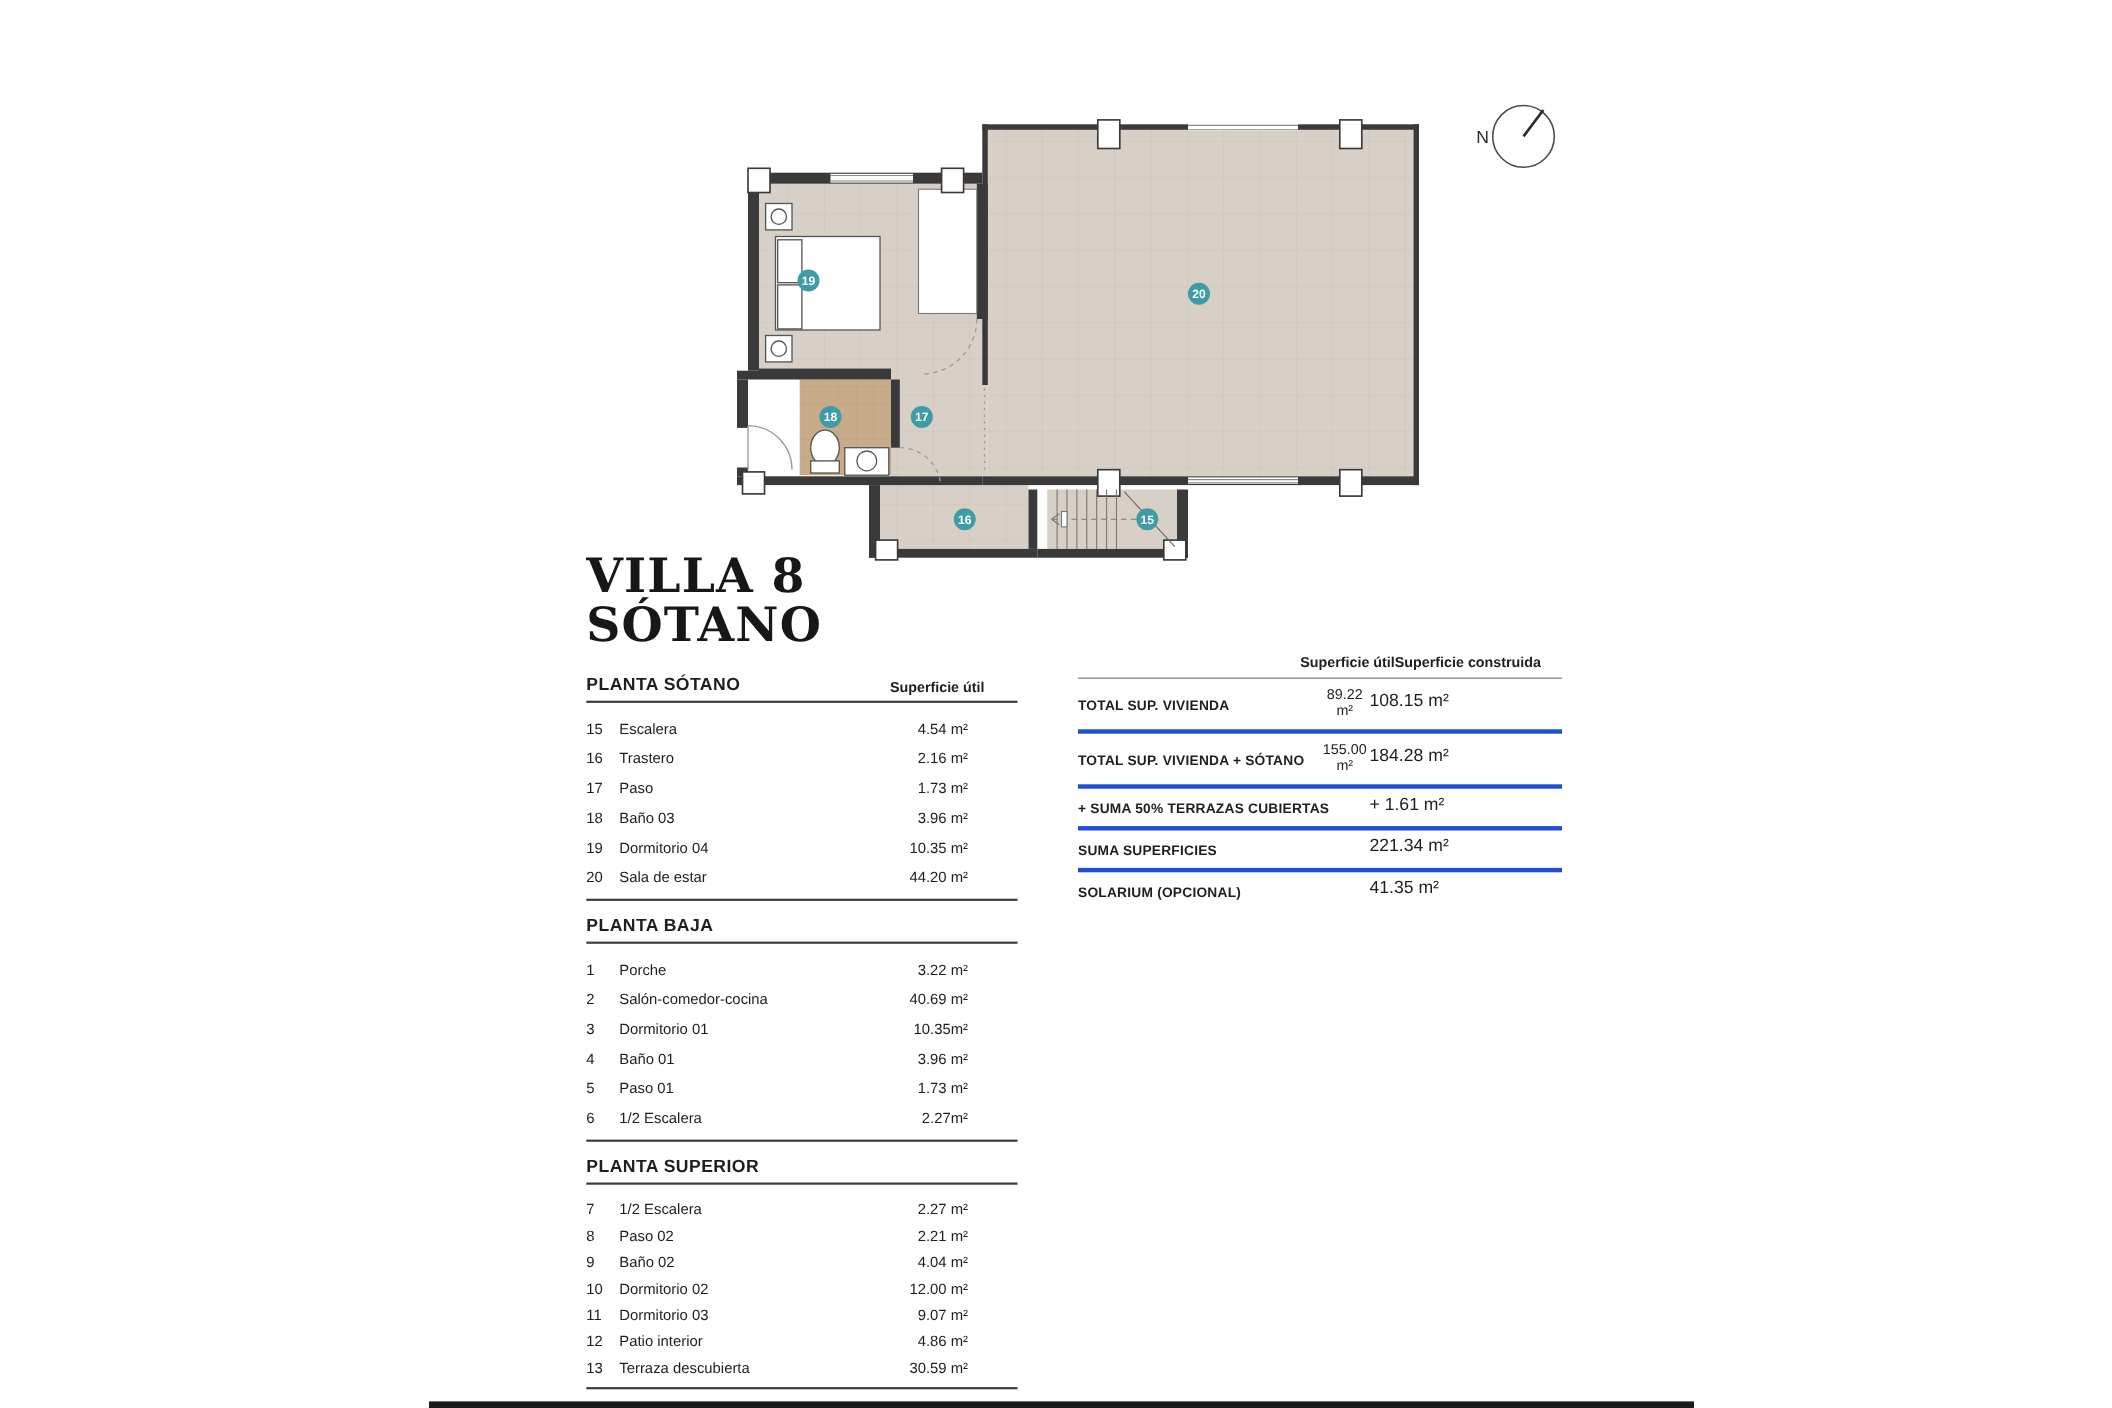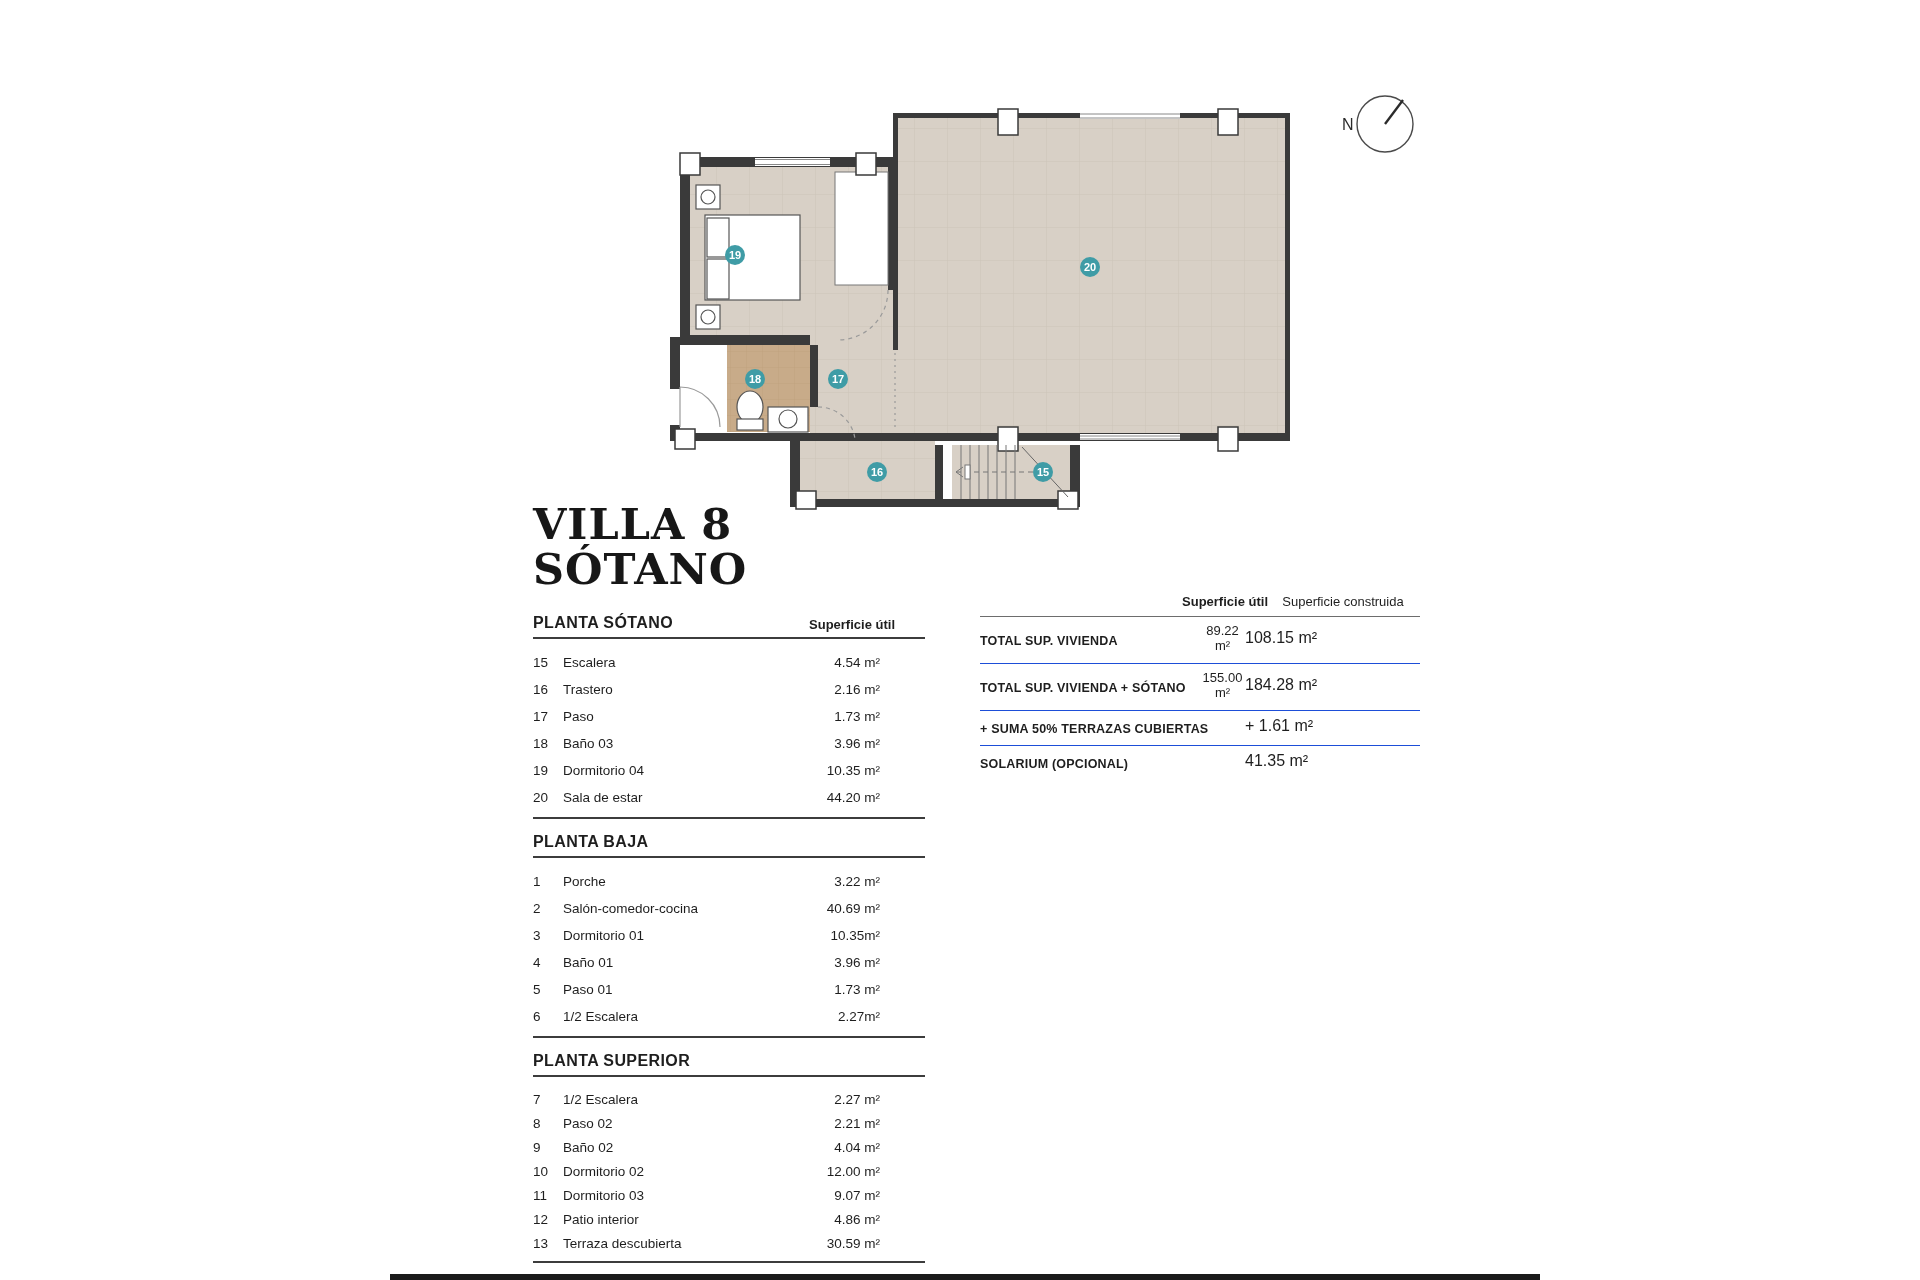--- a/index.html
+++ b/index.html
@@ -24,22 +24,22 @@
   .row .nm{flex:1;font-size:13.5px;}
   .row .val{font-size:13.5px;text-align:right;padding-right:45px;}
   .sec-foot{border-bottom:2px solid #3c3c3c;margin-top:6px;}
   .section.tight .row{padding:4.5px 0;}
 
   
   #summary{position:absolute;left:980px;top:594px;width:440px;}
   .sum-head{display:flex;justify-content:flex-end;align-items:baseline;
             padding-bottom:7px;border-bottom:1.5px solid #6d6d6d;}
   .sum-head .h1{font-size:13px;font-weight:bold;text-align:right;}
-  .sum-head .h2{width:150px;font-size:13px;font-weight:normal;text-align:center;padding-right:2px;}
-  .sum-row{display:flex;align-items:center;padding:9px 0 7px 0;border-bottom:1px solid #1d4ed8;}
+  .sum-head .h2{width:150px;font-size:13px;font-weight:bold;text-align:left;padding-right:2px;}
+  .sum-row{display:flex;align-items:center;padding:9px 0 7px 0;border-bottom:4px solid #1d4ed8;}
   .sum-row:last-child{border-bottom:none;}
   .sum-row .lbl{min-width:220px;white-space:nowrap;font-size:12.5px;font-weight:bold;letter-spacing:.2px;}
   .sum-row .u{flex:1;font-size:13px;text-align:center;position:relative;top:-3px;}
   .sum-row .c{width:150px;font-size:16px;text-align:left;padding-right:25px;position:relative;top:-3px;}
 
   
   #plan-wrap{position:absolute;left:650px;top:95px;width:680px;height:430px;}
   #compass{position:absolute;left:1330px;top:68px;width:110px;height:110px;}
   #footer-bar{position:absolute;left:390px;top:1274px;width:1150px;height:6px;background:#1a1a1a;}
 </style>
@@ -339,20 +339,25 @@
           <span class="lbl">TOTAL SUP. VIVIENDA + SÓTANO</span>
           <span class="u">155.00  m²</span>
           <span class="c">184.28 m²</span>
         </div>
         <div class="sum-row">
           <span class="lbl">+ SUMA 50% TERRAZAS CUBIERTAS</span>
           <span class="u"></span>
           <span class="c">+ 1.61 m²</span>
         </div>
         <div class="sum-row">
+          <span class="lbl">SUMA SUPERFICIES</span>
+          <span class="u"></span>
+          <span class="c">221.34 m²</span>
+        </div>
+        <div class="sum-row">
           <span class="lbl">SOLARIUM (OPCIONAL)</span>
           <span class="u"></span>
           <span class="c">41.35 m²</span>
         </div>
       </div>
   </div>
 
   <div id="footer-bar"></div>
 </div>
 

